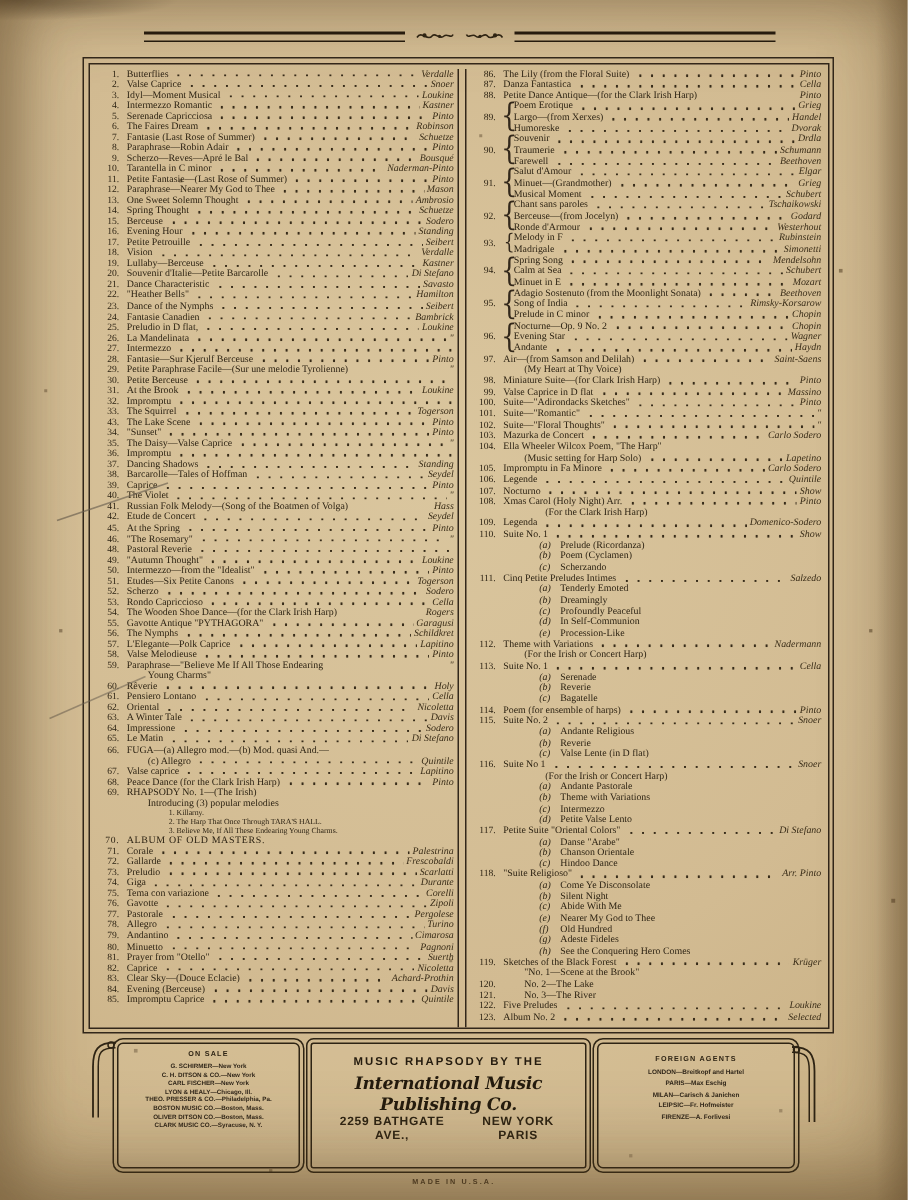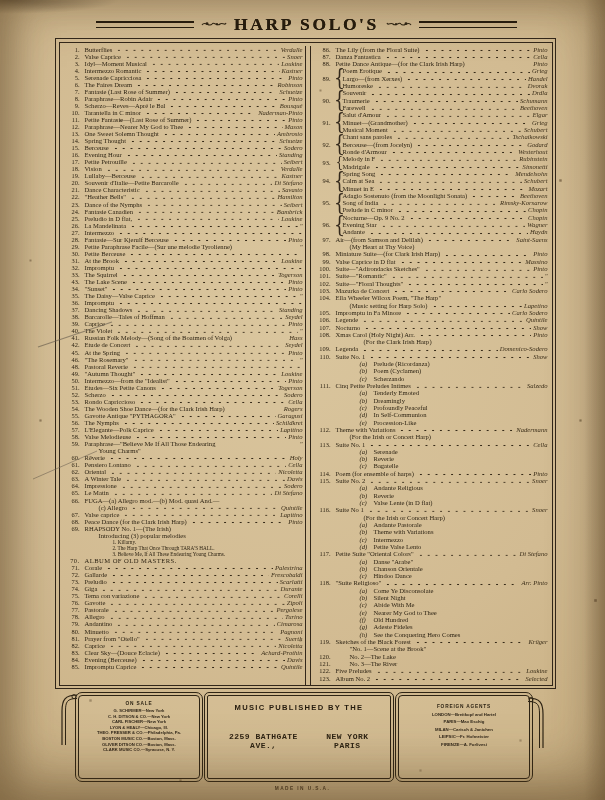--- a/index.html
+++ b/index.html
@@ -66,22 +66,22 @@
     border-radius:4px;font-family:"Liberation Sans","DejaVu Sans",sans-serif;text-align:center;
     background:rgba(224,204,164,.25);}
   .dealers{width:122px;padding:5px 2px 2px;}
   .dealers .fhead{font-size:4.8px;font-weight:bold;letter-spacing:.8px;margin-bottom:2px;}
   .dealers .fline{font-size:4.2px;font-weight:bold;line-height:5.6px;color:#31271a;}
   .pub{flex:1;border-width:1.6px;border-radius:2px;padding-top:7px;}
   .pub-line1{font-size:7.6px;font-weight:bold;letter-spacing:1.3px;
     font-family:"Liberation Sans","DejaVu Sans",sans-serif;color:#241b0e;}
   .pub-name{font-family:"DejaVu Serif",serif;font-weight:bold;font-style:italic;font-size:11.5px;
     letter-spacing:-.2px;margin-top:3px;color:#241b0e;}
-  .pub-addr{display:flex;justify-content:flex-start;padding:0 7px;margin-top:20px;
-    font-family:Liberation Mono, monospace;font-size:8px;font-weight:bold;letter-spacing:.5px;}
+  .pub-addr{display:flex;justify-content:flex-start;padding:0 7px;margin-top:0;
+    font-family:Liberation Sans, sans-serif;font-size:8px;font-weight:bold;letter-spacing:.5px;}
   .agents{width:132px;padding:8px 2px 2px;}
   .agents .fhead{font-size:4.8px;font-weight:bold;letter-spacing:.8px;margin-bottom:2px;}
   .agents .fline{font-size:4.3px;font-weight:bold;line-height:7.4px;color:#31271a;}
   .made-in{position:absolute;top:786px;left:0;width:605px;text-align:center;
     font-family:"Liberation Sans","DejaVu Sans",sans-serif;font-size:4.8px;font-weight:bold;
     letter-spacing:1.4px;color:#4a3a24;}
   .foot-orn{position:absolute;pointer-events:none;}
   .overlay{position:absolute;inset:0;pointer-events:none;}
 </style>
 </head>
@@ -92,21 +92,20 @@
 
 <div class="header">
   <div class="rule"></div>
   <span class="orn">
     <svg width="26" height="10" viewBox="0 0 26 10">
         <path d="M1,6 C4,1 8,9 11,5 C13,2 16,8 19,5 C21,3 24,7 25,4" stroke="#2e2414" fill="none" stroke-width="1.1"></path>
         <circle cx="6" cy="4.6" r="1.4" fill="#2e2414"></circle>
         <circle cx="16" cy="5.2" r="1.1" fill="#2e2414"></circle>
       </svg>
   </span>
-  <span class="page-title">HARP SOLO'S</span>
   <span class="orn">
     <svg width="26" height="10" viewBox="0 0 26 10">
         <path d="M25,6 C22,1 18,9 15,5 C13,2 10,8 7,5 C5,3 2,7 1,4" stroke="#2e2414" fill="none" stroke-width="1.1"></path>
         <circle cx="20" cy="4.6" r="1.4" fill="#2e2414"></circle>
         <circle cx="10" cy="5.2" r="1.1" fill="#2e2414"></circle>
       </svg>
   </span>
   <div class="rule"></div>
 </div>
 
@@ -1202,21 +1201,22 @@
         <div class="fline">C. H. DITSON &amp; CO.—New York</div>
         <div class="fline">CARL FISCHER—New York</div>
         <div class="fline">LYON &amp; HEALY—Chicago, Ill.</div>
         <div class="fline">THEO. PRESSER &amp; CO.—Philadelphia, Pa.</div>
         <div class="fline">BOSTON MUSIC CO.—Boston, Mass.</div>
         <div class="fline">OLIVER DITSON CO.—Boston, Mass.</div>
         <div class="fline">CLARK MUSIC CO.—Syracuse, N. Y.</div>
       </div>
   </div>
   <div class="fbox pub">
-    <div class="pub-line1">MUSIC PUBLISHED BY THE</div>
+    <div class="pub-line1">MUSIC RHAPSODY BY THE</div>
+    <div class="pub-name">International Music Publishing Co.</div>
     <div class="pub-addr">
       <span>2259 BATHGATE AVE.,</span>
       <span>NEW YORK PARIS</span>
     </div>
   </div>
   <div class="fbox agents">
     <div class="fhead">FOREIGN AGENTS</div>
     <div>
         <div class="fline">LONDON—Breitkopf and Hartel</div>
         <div class="fline">PARIS—Max Eschig</div>

